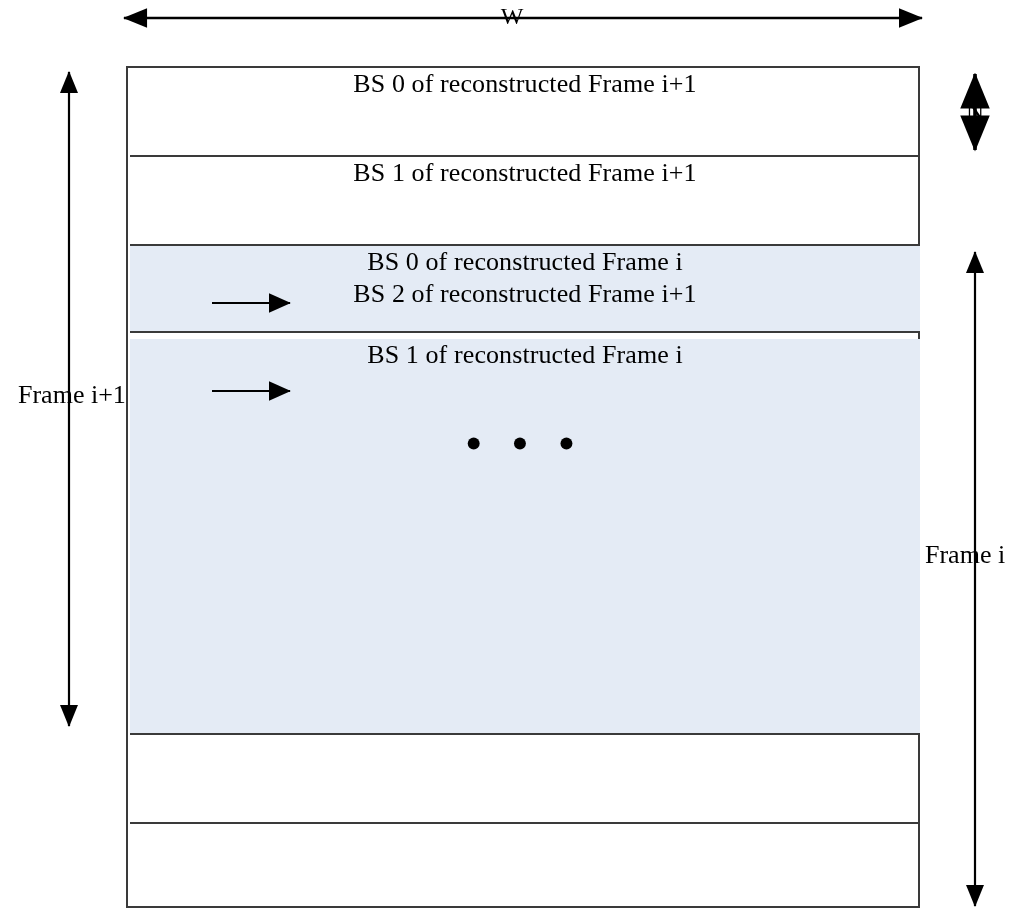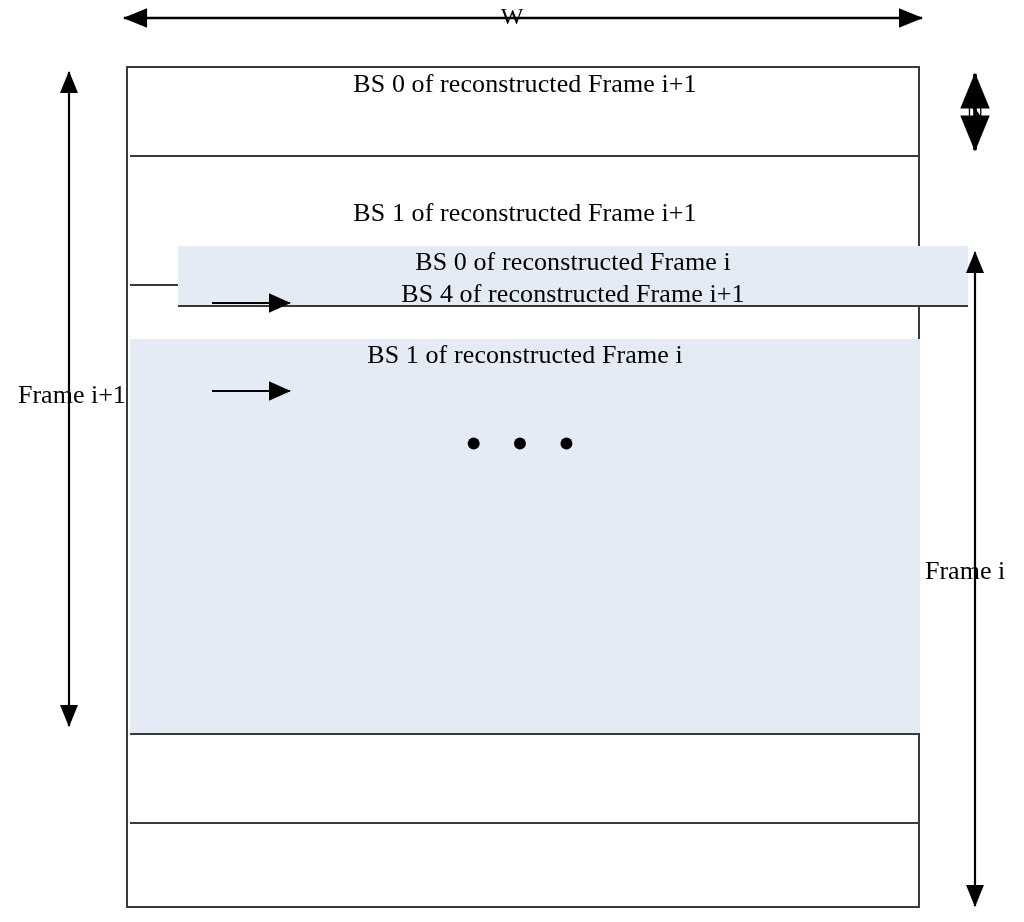--- a/index.html
+++ b/index.html
@@ -85,42 +85,42 @@
     transform: translateX(-50%);
     font-size: 25px;
   }
   #label-frame-i1 {
     left: 18px;
     top: 380px;
     font-size: 26px;
   }
   #label-frame-i {
     left: 925px;
-    top: 556px;
+    top: 540px;
     font-size: 26px;
   }
 </style>
 </head>
 <body>
 
 <div id="canvas">
 
   <div class="frame-box">
 
     <div class="row sep" style="top:0px; height:89px;">
       <div class="row-line">BS 0 of reconstructed Frame i+1</div>
     </div>
 
-    <div class="row sep" style="top:89px; height:89px;margin-top:40px;">
+    <div class="row sep" style="top:89px; height:89px;">
       <div class="row-line">BS 1 of reconstructed Frame i+1</div>
     </div>
 
-    <div class="row sep shaded" style="top:178px; height:61px;margin-left:48px;">
+    <div class="row sep shaded" style="top:178px; height:87px;">
       <div class="row-line">BS 0 of reconstructed Frame i</div>
-      <div class="row-line">BS 4 of reconstructed Frame i+1</div>
+      <div class="row-line">BS 2 of reconstructed Frame i+1</div>
     </div>
 
     <div class="row sep shaded" style="top:265px; height:89px;margin-top:6px;">
       <div class="row-line">BS 1 of reconstructed Frame i</div>
     </div>
 
     <div class="row sep shaded" style="top:354px; height:313px;">
       <div class="ellipsis-dots">• • •</div>
     </div>
 

